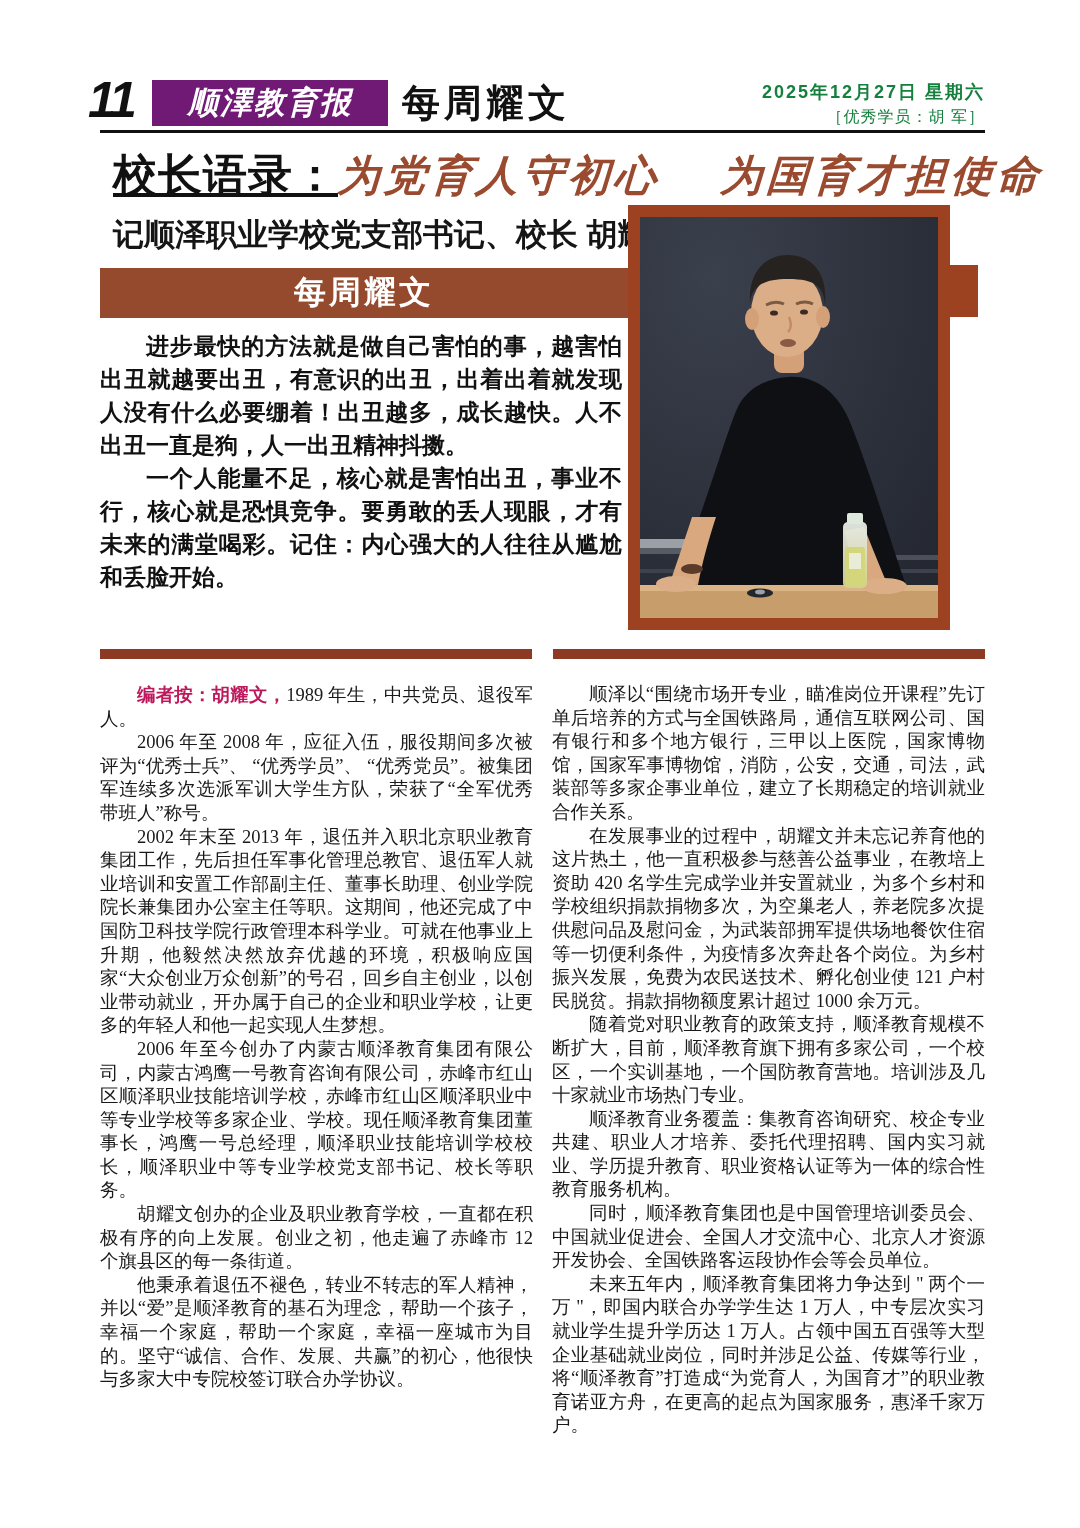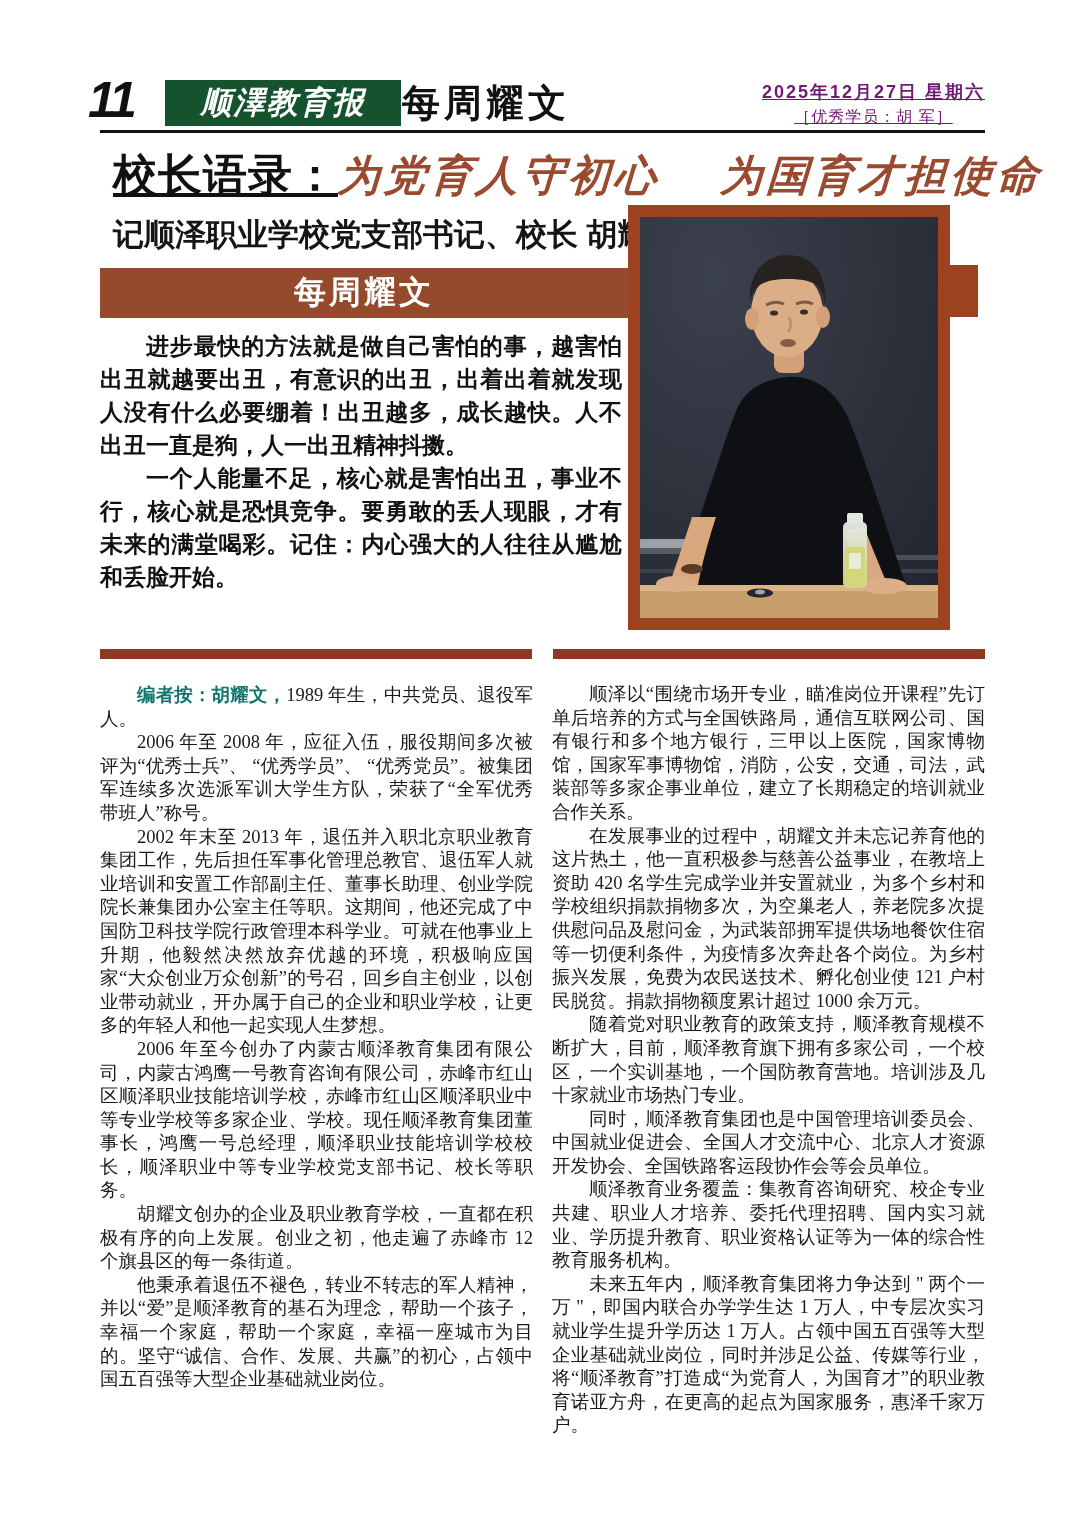--- a/index.html
+++ b/index.html
@@ -16,40 +16,39 @@
   .hdr-pagenum{
     position:absolute;left:88px;top:74px;
     font-family:"Liberation Sans","DejaVu Sans",sans-serif;
     font-size:50px;font-weight:900;letter-spacing:-3px;color:#111;
     line-height:52px;
     font-style:italic;
   }
   .hdr-masthead{
     position:absolute;left:152px;top:80px;
     width:236px;height:46px;
-    background:#14532d;
-    display:flex;align-items:center;justify-content:center;margin-left:13px;
+    background:#701a75;
+    display:flex;align-items:center;justify-content:center;
   }
   .hdr-masthead span{
     color:#fff;font-size:31px;font-weight:bold;font-style:italic;
     font-family:"Liberation Serif","DejaVu Serif",serif;
     letter-spacing:2px;white-space:nowrap;
   }
   .hdr-section{
     position:absolute;left:402px;top:80px;
     font-family:"Liberation Sans","DejaVu Sans",sans-serif;
     font-size:38px;font-weight:900;letter-spacing:4px;color:#111;
     line-height:46px;white-space:nowrap;
   }
   .hdr-right{
     position:absolute;right:95px;top:80px;
-    text-align:center;
-    font-family:"Liberation Sans","DejaVu Sans",sans-serif;
-    color:#701a75;
-    text-decoration:underline;
+    text-align:right;
+    font-family:"Liberation Sans","DejaVu Sans",sans-serif;
+    color:#15803d;
   }
   .hdr-date{font-size:18px;font-weight:bold;letter-spacing:2px;line-height:24px;}
   .hdr-editor{font-size:16px;letter-spacing:1px;line-height:22px;margin-top:2px;}
   .hdr-rule{
     position:absolute;left:100px;top:130px;width:885px;height:3px;background:#111;
   }
   
   .headline{
     position:absolute;left:113px;top:146px;width:880px;
     white-space:nowrap;display:flex;align-items:baseline;
@@ -102,21 +101,21 @@
   .divider.right{left:553px;width:432px;}
   
   .col{
     position:absolute;top:683px;width:433px;
     font-size:18.5px;line-height:23.6px;text-align:justify;color:#191919;
   }
   .col.left{left:100px;}
   .col.right{left:552px;}
   .col p{margin:0;text-indent:2em;}
   .editor-lead{
-    color:#0f766e;font-weight:bold;
+    color:#be185d;font-weight:bold;
     font-family:"Liberation Sans","DejaVu Sans",sans-serif;
   }
 </style>
 </head>
 <body>
 
 <div class="page">
 
   <div class="hdr-pagenum">11</div>
   <div class="hdr-masthead">
@@ -210,25 +209,25 @@
 
   <div class="divider left"></div>
   <div class="divider right"></div>
 
   <div class="col left">
     <p><span class="editor-lead">编者按：胡耀文，</span><span>1989 年生，中共党员、退役军人。</span></p>
     <p>2006 年至 2008 年，应征入伍，服役期间多次被评为“优秀士兵”、 “优秀学员”、 “优秀党员”。被集团军连续多次选派军训大学生方队，荣获了“全军优秀带班人”称号。</p>
     <p>2002 年末至 2013 年，退伍并入职北京职业教育集团工作，先后担任军事化管理总教官、退伍军人就业培训和安置工作部副主任、董事长助理、创业学院院长兼集团办公室主任等职。这期间，他还完成了中国防卫科技学院行政管理本科学业。可就在他事业上升期，他毅然决然放弃优越的环境，积极响应国家“大众创业万众创新”的号召，回乡自主创业，以创业带动就业，开办属于自己的企业和职业学校，让更多的年轻人和他一起实现人生梦想。</p>
     <p>2006 年至今创办了内蒙古顺泽教育集团有限公司，内蒙古鸿鹰一号教育咨询有限公司，赤峰市红山区顺泽职业技能培训学校，赤峰市红山区顺泽职业中等专业学校等多家企业、学校。现任顺泽教育集团董事长，鸿鹰一号总经理，顺泽职业技能培训学校校长，顺泽职业中等专业学校党支部书记、校长等职务。</p>
     <p>胡耀文创办的企业及职业教育学校，一直都在积极有序的向上发展。创业之初，他走遍了赤峰市 12 个旗县区的每一条街道。</p>
-    <p>他秉承着退伍不褪色，转业不转志的军人精神，并以“爱”是顺泽教育的基石为理念，帮助一个孩子，幸福一个家庭，帮助一个家庭，幸福一座城市为目的。坚守“诚信、合作、发展、共赢”的初心，占领中国五百强等大型企业基础就业岗位。</p>
+    <p>他秉承着退伍不褪色，转业不转志的军人精神，并以“爱”是顺泽教育的基石为理念，帮助一个孩子，幸福一个家庭，帮助一个家庭，幸福一座城市为目的。坚守“诚信、合作、发展、共赢”的初心，他很快与多家大中专院校签订联合办学协议。</p>
   </div>
 
   <div class="col right">
     <p>顺泽以“围绕市场开专业，瞄准岗位开课程”先订单后培养的方式与全国铁路局，通信互联网公司、国有银行和多个地方银行，三甲以上医院，国家博物馆，国家军事博物馆，消防，公安，交通，司法，武装部等多家企事业单位，建立了长期稳定的培训就业合作关系。</p>
     <p>在发展事业的过程中，胡耀文并未忘记养育他的这片热土，他一直积极参与慈善公益事业，在教培上资助 420 名学生完成学业并安置就业，为多个乡村和学校组织捐款捐物多次，为空巢老人，养老院多次提供慰问品及慰问金，为武装部拥军提供场地餐饮住宿等一切便利条件，为疫情多次奔赴各个岗位。为乡村振兴发展，免费为农民送技术、孵化创业使 121 户村民脱贫。捐款捐物额度累计超过 1000 余万元。</p>
     <p>随着党对职业教育的政策支持，顺泽教育规模不断扩大，目前，顺泽教育旗下拥有多家公司，一个校区，一个实训基地，一个国防教育营地。培训涉及几十家就业市场热门专业。</p>
+    <p>顺泽教育业务覆盖：集教育咨询研究、校企专业共建、职业人才培养、委托代理招聘、国内实习就业、学历提升教育、职业资格认证等为一体的综合性教育服务机构。</p>
     <p>同时，顺泽教育集团也是中国管理培训委员会、中国就业促进会、全国人才交流中心、北京人才资源开发协会、全国铁路客运段协作会等会员单位。</p>
-    <p>顺泽教育业务覆盖：集教育咨询研究、校企专业共建、职业人才培养、委托代理招聘、国内实习就业、学历提升教育、职业资格认证等为一体的综合性教育服务机构。</p>
     <p>未来五年内，顺泽教育集团将力争达到 " 两个一万 "，即国内联合办学学生达 1 万人，中专层次实习就业学生提升学历达 1 万人。占领中国五百强等大型企业基础就业岗位，同时并涉足公益、传媒等行业，将“顺泽教育”打造成“为党育人，为国育才”的职业教育诺亚方舟，在更高的起点为国家服务，惠泽千家万户。</p>
   </div>
 
 </div>
 
 </body></html>

